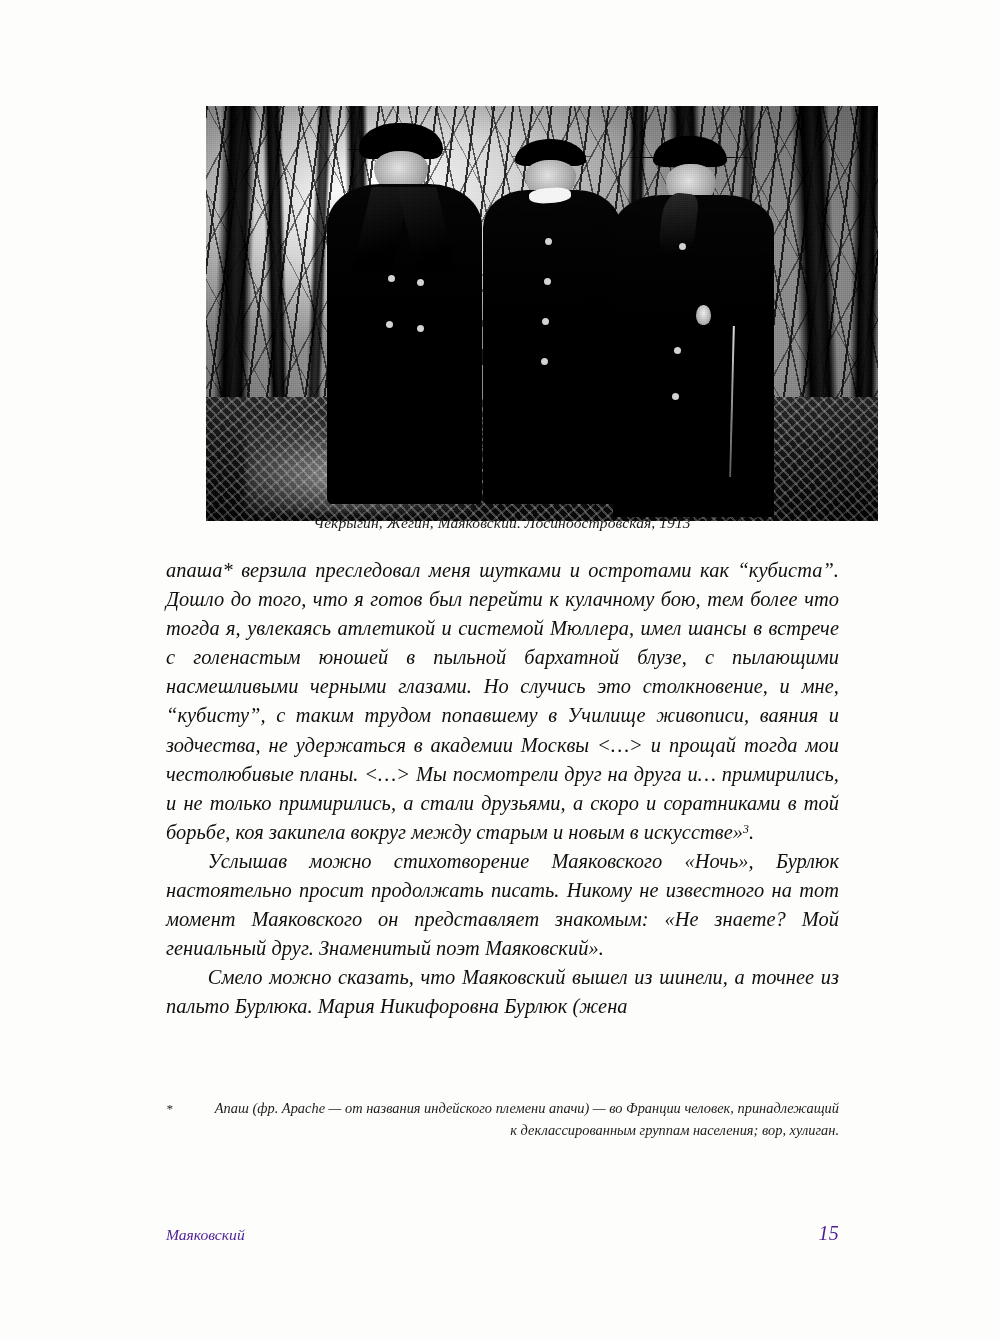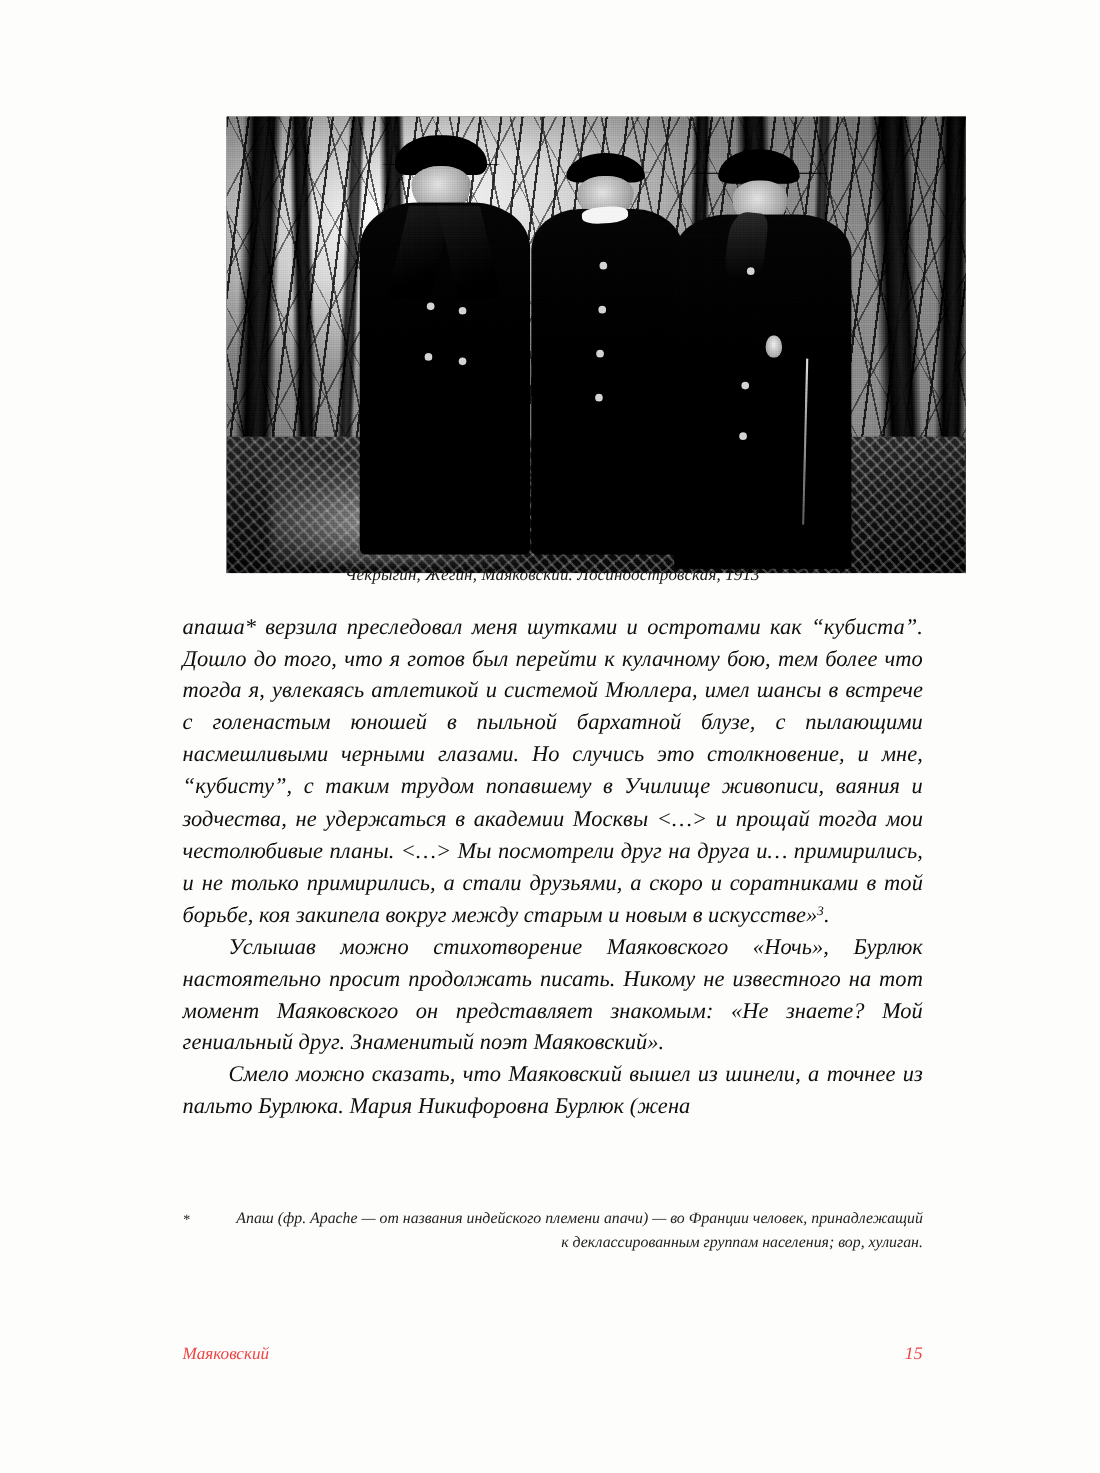--- a/index.html
+++ b/index.html
@@ -270,23 +270,23 @@
   
   .runfoot {
     position: absolute;
     left: 166px;
     top: 1222px;
     width: 673px;
     display: flex;
     align-items: baseline;
     justify-content: space-between;
     font-size: 15.6px;
-    color: #ef4444;
-  }
-  .runfoot .folio { font-size: 16px; letter-spacing: .3px; }
+    color: #4c1d95;
+  }
+  .runfoot .folio { font-size: 20px; letter-spacing: .3px; }
 </style>
 </head>
 <body>
 
 <div class="page">
 
   <figure class="figure">
     <div class="photo" role="img" aria-label="Черно-белая фотография: трое мужчин в темных пальто и шляпах стоят среди голых деревьев">
       <div class="sky"></div>
       <div class="branches"></div>

